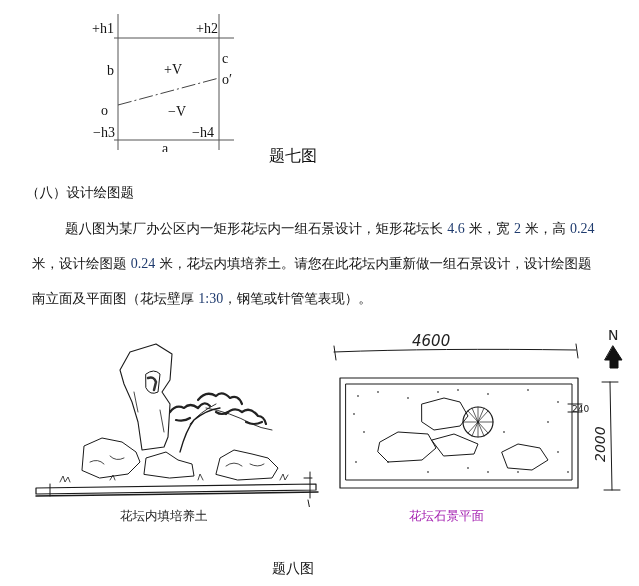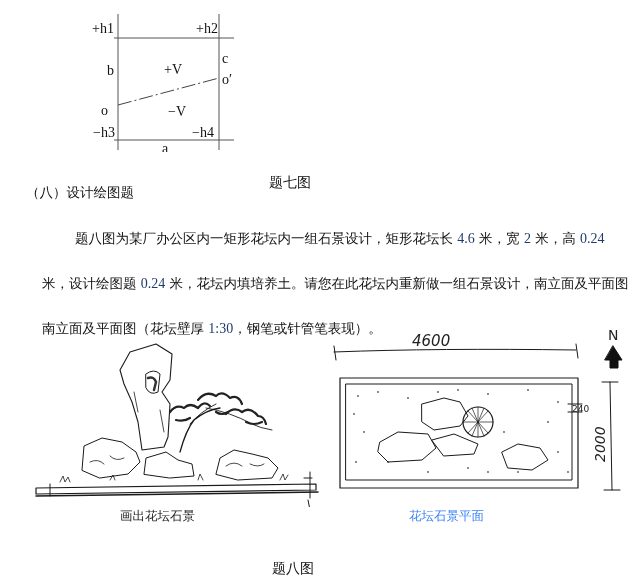--- a/index.html
+++ b/index.html
@@ -1,31 +1,31 @@
 <!DOCTYPE html>
 <html><head>
 <meta charset="utf-8">
 <style>
   html, body { margin: 0; padding: 0; background: #ffffff; }
   body { width: 639px; height: 586px; position: relative; overflow: hidden;
          font-family: "DejaVu Sans", "Liberation Sans", sans-serif; color: #111; }
   .abs { position: absolute; }
   .fig7 { left: 88px; top: 12px; width: 175px; height: 140px; }
   .fig7 svg text { font-family: "Liberation Serif", "DejaVu Serif", serif; fill: #111; }
-  .cap7 { left: 269px; top: 146px; font-size: 14px; margin-top: 28px; }
+  .cap7 { left: 269px; top: 146px; font-size: 16px; }
   .section { left: 26px; top: 184px; font-size: 13.5px; }
   .para { left: 26px; width: 600px; font-size: 13.5px; line-height: 29px; top: 208px; }
-  .para p { margin: 16px; white-space: nowrap; }
+  .para p { margin: 6px; white-space: nowrap; }
   .para .ind { padding-left: 33px; }
   .num { font-family: "Liberation Serif", "DejaVu Serif", serif; color: #1f3b6e; font-size: 14px; }
   .sketch-l { left: 20px; top: 312px; width: 305px; height: 195px; }
   .sketch-r { left: 318px; top: 322px; width: 318px; height: 178px; }
   .sketch svg { stroke: #1a1a1a; fill: none; stroke-linecap: round; stroke-linejoin: round; }
   .cap-l { left: 120px; top: 508px; font-size: 12.5px; color: #222; }
-  .cap-r { left: 409px; top: 508px; font-size: 12.5px; color: #3b82f6; }
+  .cap-r { left: 409px; top: 508px; font-size: 12.5px; color: #a21caf; }
   .cap8 { left: 272px; top: 560px; font-size: 14px; }
 </style>
 </head>
 <body>
 
 <div class="abs fig7">
   <svg width="175" height="140" viewBox="0 0 175 140">
     <line x1="30" y1="2" x2="30" y2="138" stroke="#555" stroke-width="1"></line>
     <line x1="131" y1="2" x2="131" y2="138" stroke="#555" stroke-width="1"></line>
     <line x1="26" y1="26" x2="146" y2="26" stroke="#555" stroke-width="1"></line>
@@ -42,21 +42,21 @@
     <text x="5" y="125" font-size="14">−h3</text>
     <text x="104" y="125" font-size="14">−h4</text>
     <text x="74" y="141" font-size="14">a</text>
   </svg>
 </div>
 <div class="abs cap7">题七图</div>
 
 <div class="abs section">（八）设计绘图题</div>
 <div class="abs para">
   <p class="ind"><span>题八图为某厂办公区内一矩形花坛内一组石景设计，矩形花坛长 </span><span class="num">4.6</span><span> 米，宽 </span><span class="num">2</span><span> 米，高 </span><span class="num">0.24</span></p>
-  <p><span>米，设计绘图题 </span><span class="num">0.24</span><span> 米，花坛内填培养土。请您在此花坛内重新做一组石景设计，南立面及平面图</span></p>
+  <p><span>米，设计绘图题 </span><span class="num">0.24</span><span> 米，花坛内填培养土。请您在此花坛内重新做一组石景设计，设计绘图题</span></p>
   <p><span>南立面及平面图（花坛壁厚 </span><span class="num">1:30</span><span>，钢笔或针管笔表现）。</span></p>
 </div>
 
 <div class="abs sketch sketch-l">
   <svg width="305" height="195" viewBox="0 0 305 195">
 
     <path d="M110 40 L136 32 L152 42 L150 68 L142 80 L150 92 L148 125 L144 135 L122 138 L118 110 L112 90 L104 72 L100 58 Z" stroke-width="1.1"></path>
     <path d="M126 62 Q134 56 140 62 L138 80 Q130 84 126 76 Z" stroke-width="1"></path>
     <path d="M128 66 Q134 64 136 70 L134 78" stroke-width="2.5" stroke="#333"></path>
     <path d="M114 80 L118 100 M140 98 L144 120" stroke-width="0.8"></path>
@@ -78,21 +78,21 @@
     <path d="M196 162 L200 146 L214 138 L232 142 L248 146 L258 156 L252 166 L218 168 Z" stroke-width="1"></path>
     <path d="M206 154 q8-6 16 0 M230 152 q8 4 14 0" stroke-width="0.8"></path>
 
     <path d="M40 170 l3-6 l2 6 l3-5 l2 5 M90 168 l3-5 l2 5 M178 168 l2-6 l3 6 M260 168 l3-6 l2 6 l3-5" stroke-width="0.8"></path>
 
     <path d="M16 176 L296 172 L296 178 L16 182 Z" stroke-width="1.2"></path>
     <path d="M16 184 L298 180" stroke-width="1.5"></path>
     <path d="M30 172 L30 184 M290 160 L290 186 M284 166 l8 0 M288 188 l2 10" stroke-width="1"></path>
   </svg>
 </div>
-<div class="abs cap-l">画出花坛石景</div>
+<div class="abs cap-l">花坛内填培养土</div>
 
 <div class="abs sketch sketch-r">
   <svg width="318" height="178" viewBox="0 0 318 178">
 
     <path d="M16 30 Q120 26 258 28" stroke-width="1"></path>
     <path d="M16 24 L18 38 M258 22 L260 36" stroke-width="1"></path>
     <text x="94" y="24" font-size="15" fill="#222" stroke="none" font-family="DejaVu Sans, sans-serif" font-style="italic">4600</text>
 
     <rect x="22" y="56" width="238" height="110" stroke-width="1.2"></rect>
     <rect x="28" y="62" width="226" height="96" stroke-width="1"></rect>

